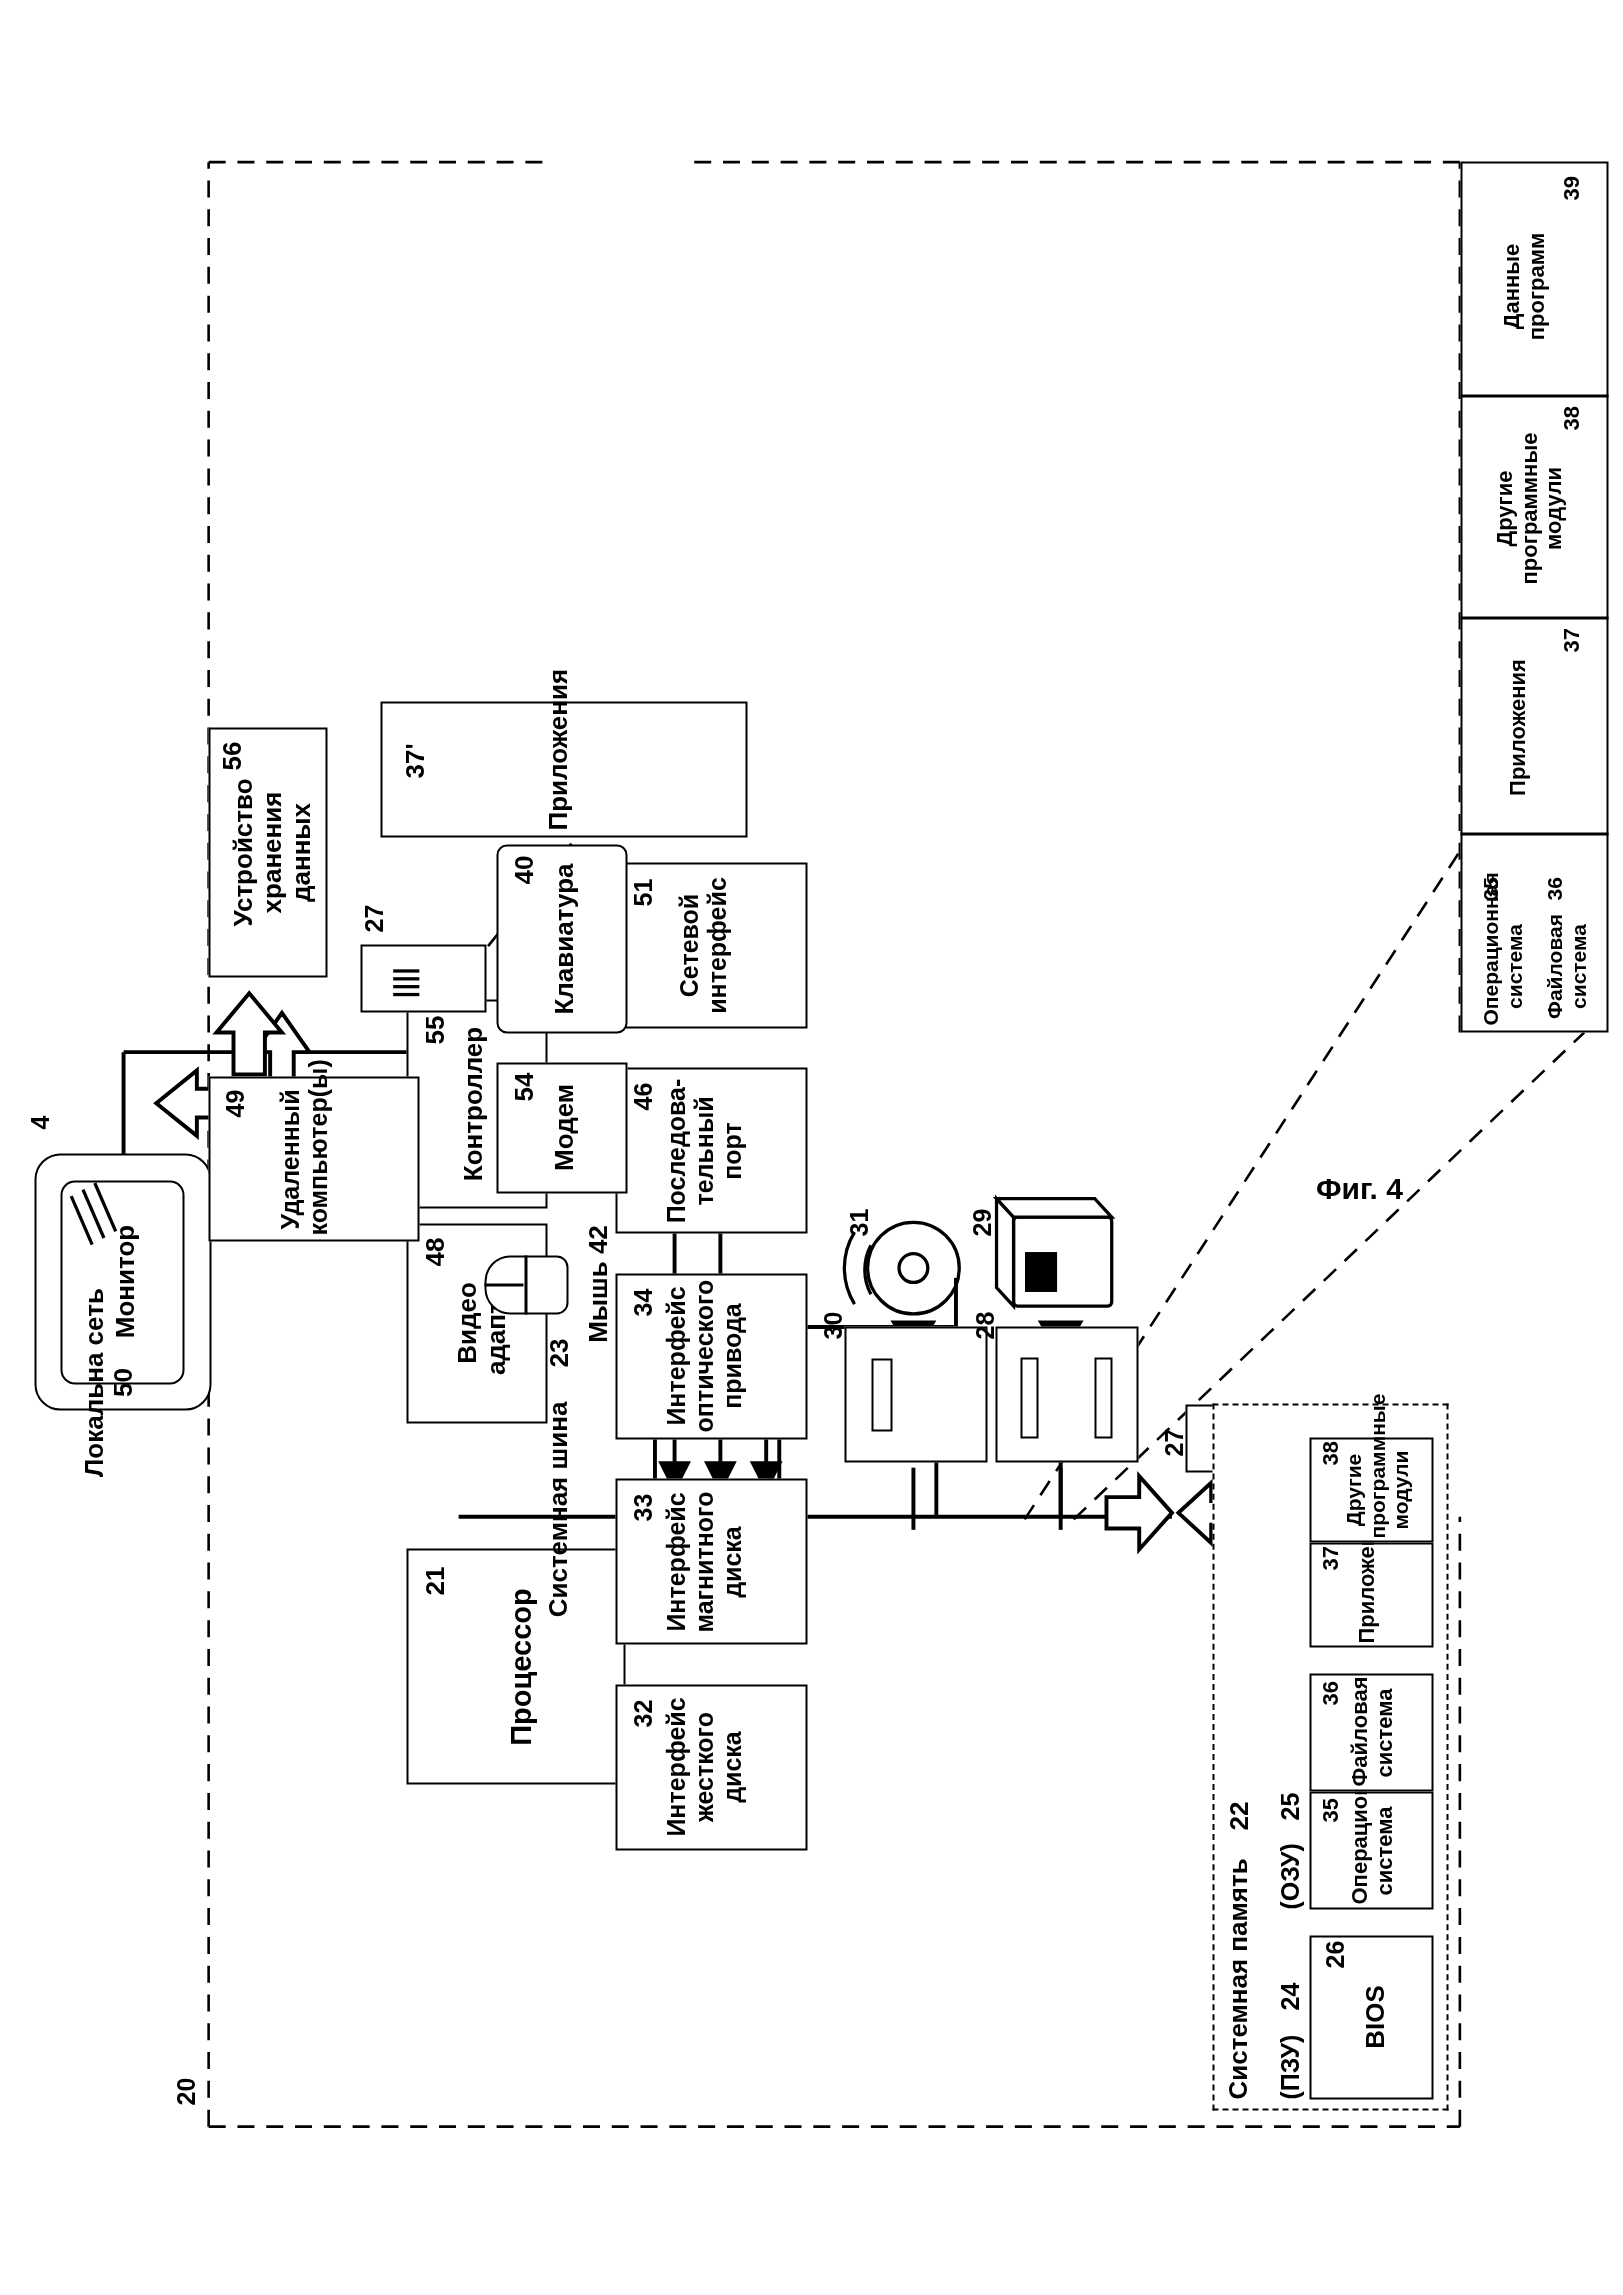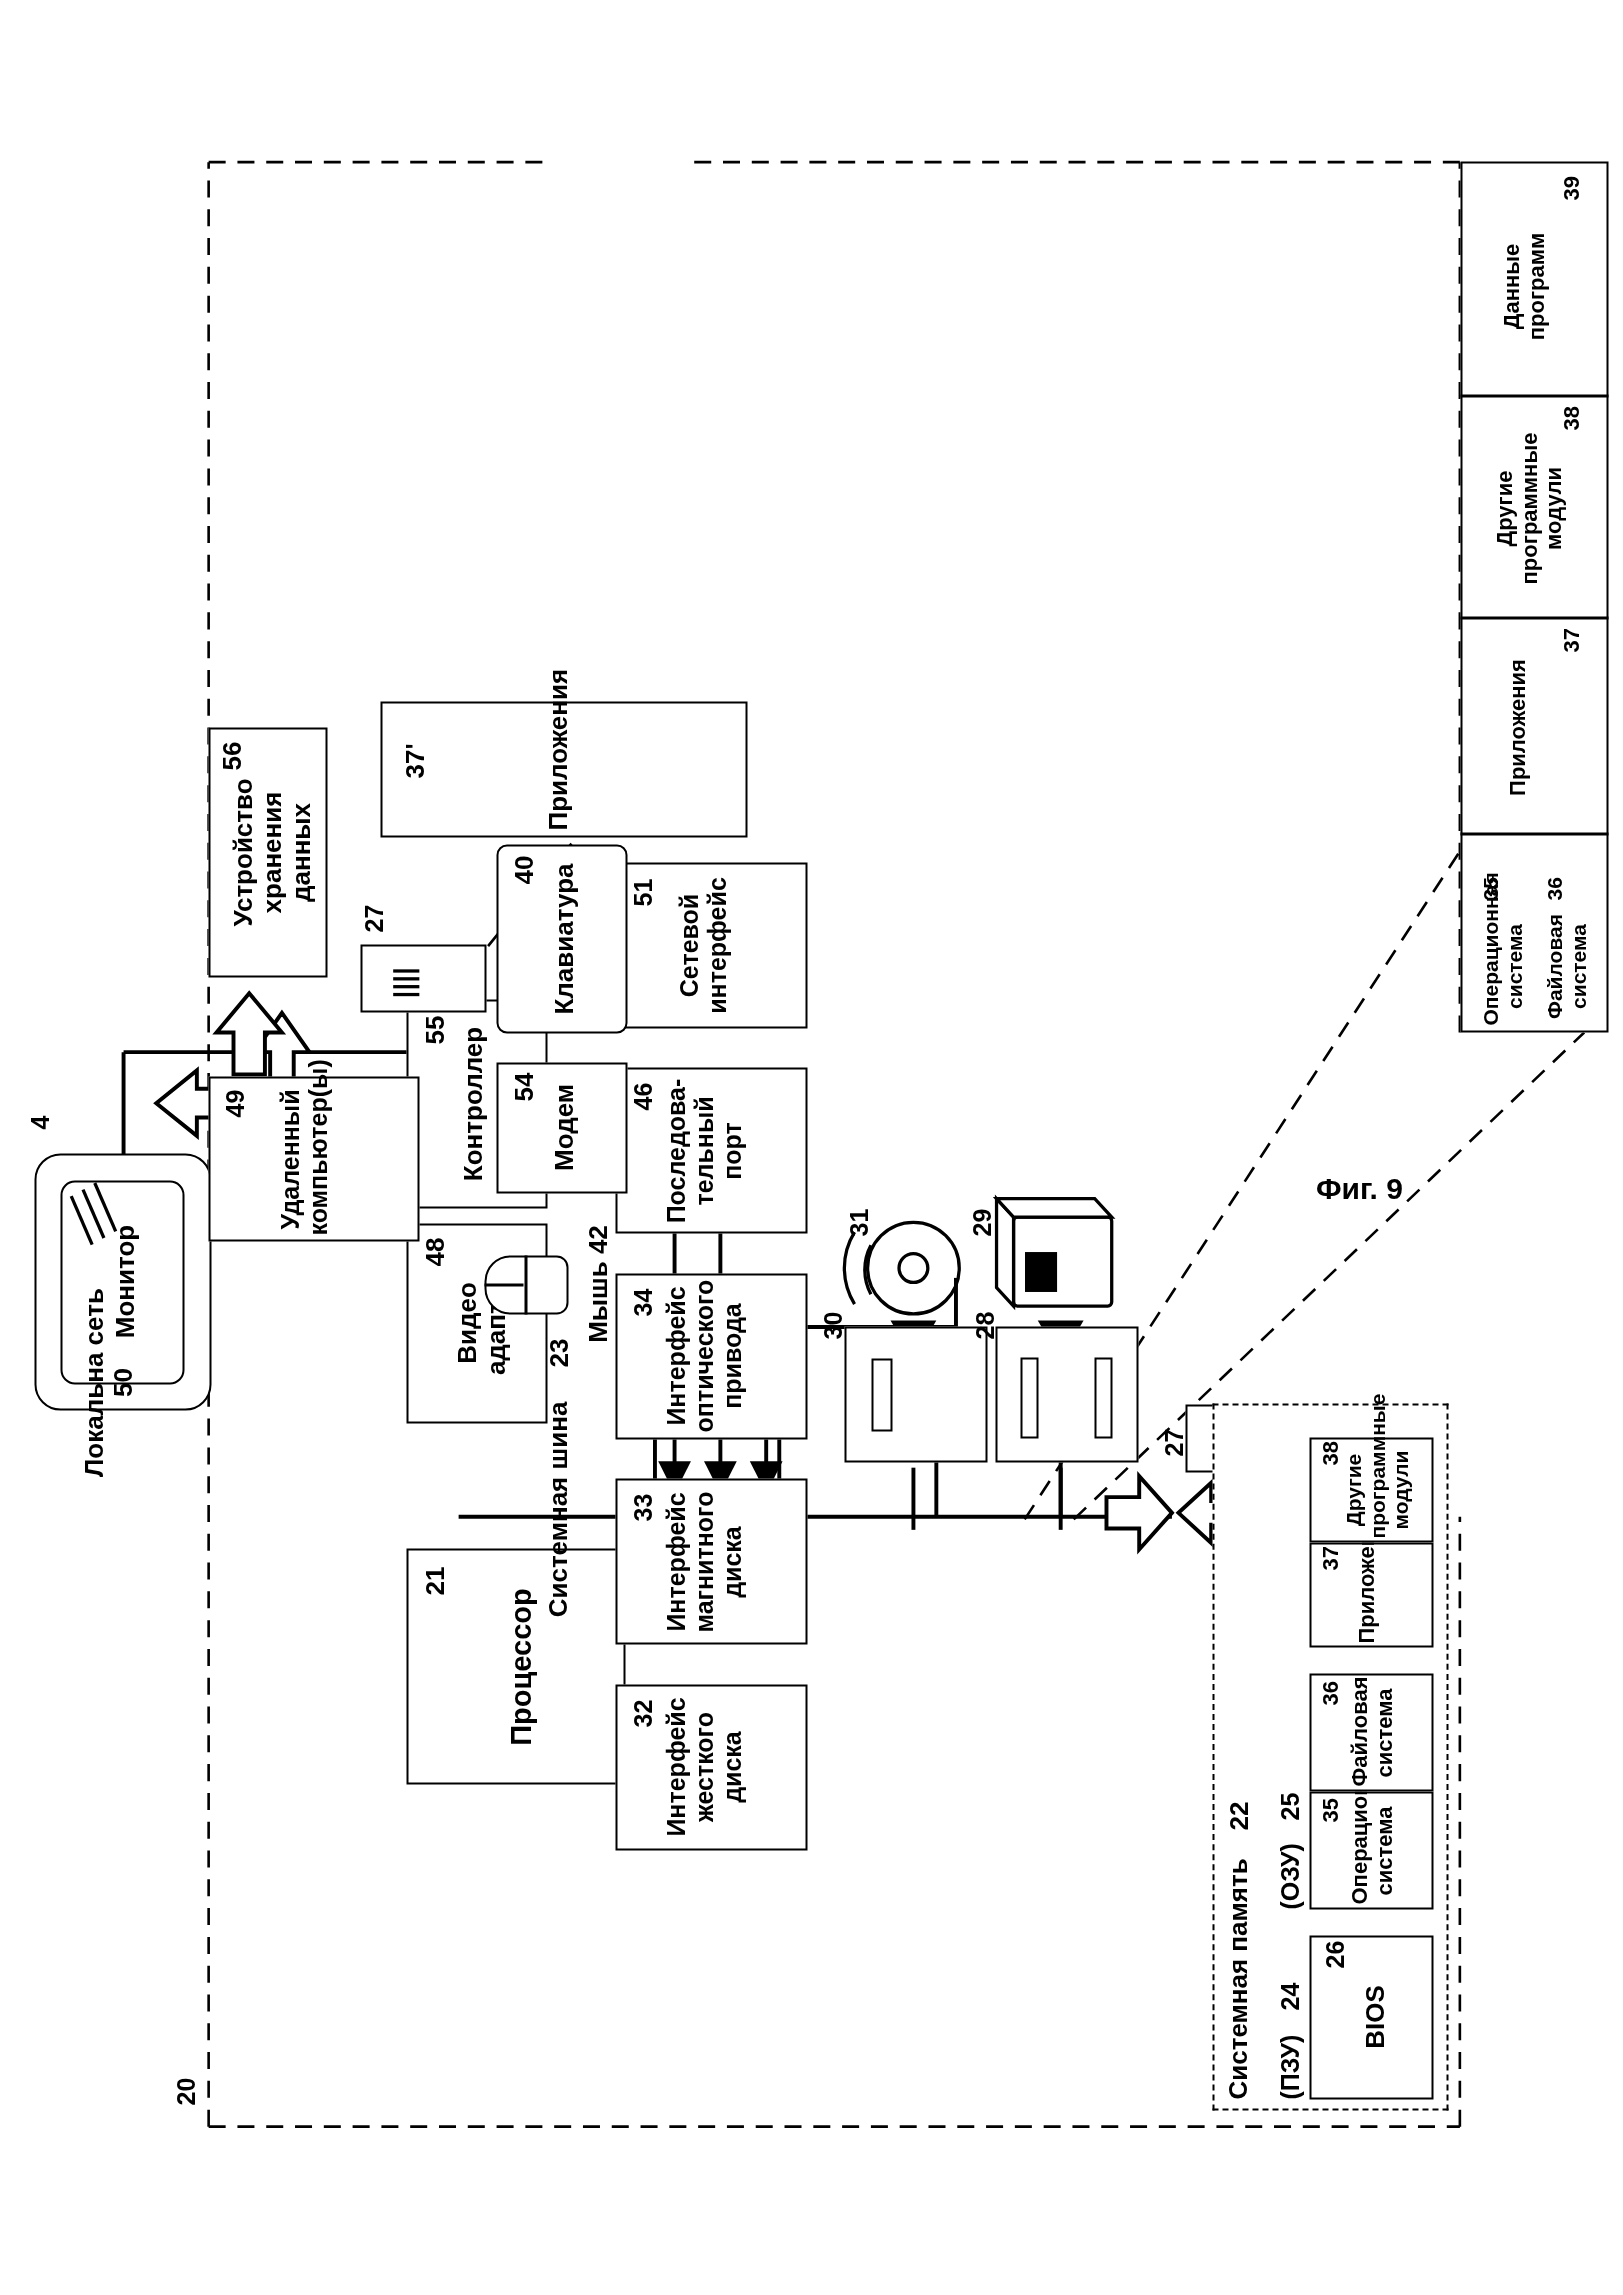--- a/index.html
+++ b/index.html
@@ -328,15 +328,15 @@
     <div class="num" style="left:1643px; top:1558px; font-size:22px;">37</div>
 
     <div class="lbl" style="left:1689px; top:1492px; width:196px; font-size:22px;">Другие программные модули</div>
     <div class="num" style="left:1865px; top:1558px; font-size:22px;">38</div>
 
     <div class="lbl" style="left:1911px; top:1499px; width:196px; font-size:22px;">Данные программ</div>
     <div class="num" style="left:2095px; top:1558px; font-size:22px;">39</div>
 
   </div>
 
-  <div class="figcap" style="left:1316px; top:1172px;">Фиг. 9</div>
+  <div class="figcap" style="left:1316px; top:1172px;">Фиг. 4</div>
 </div>
 
 
 </body></html>

